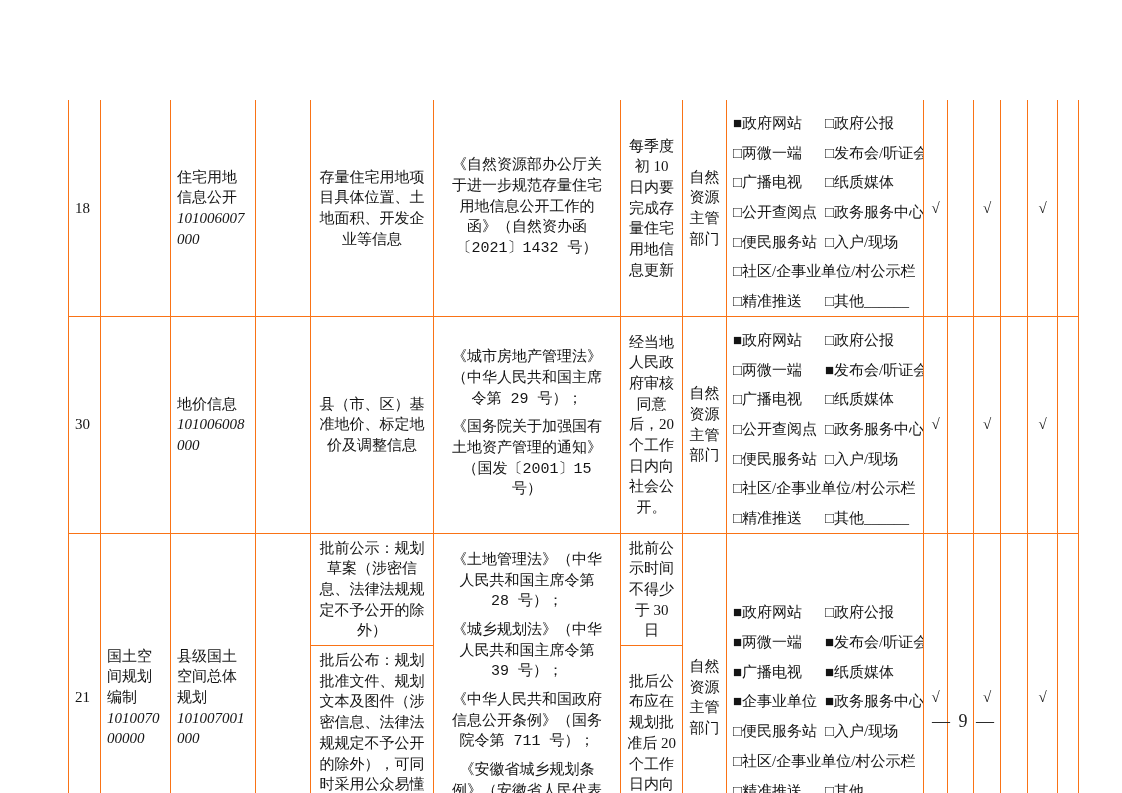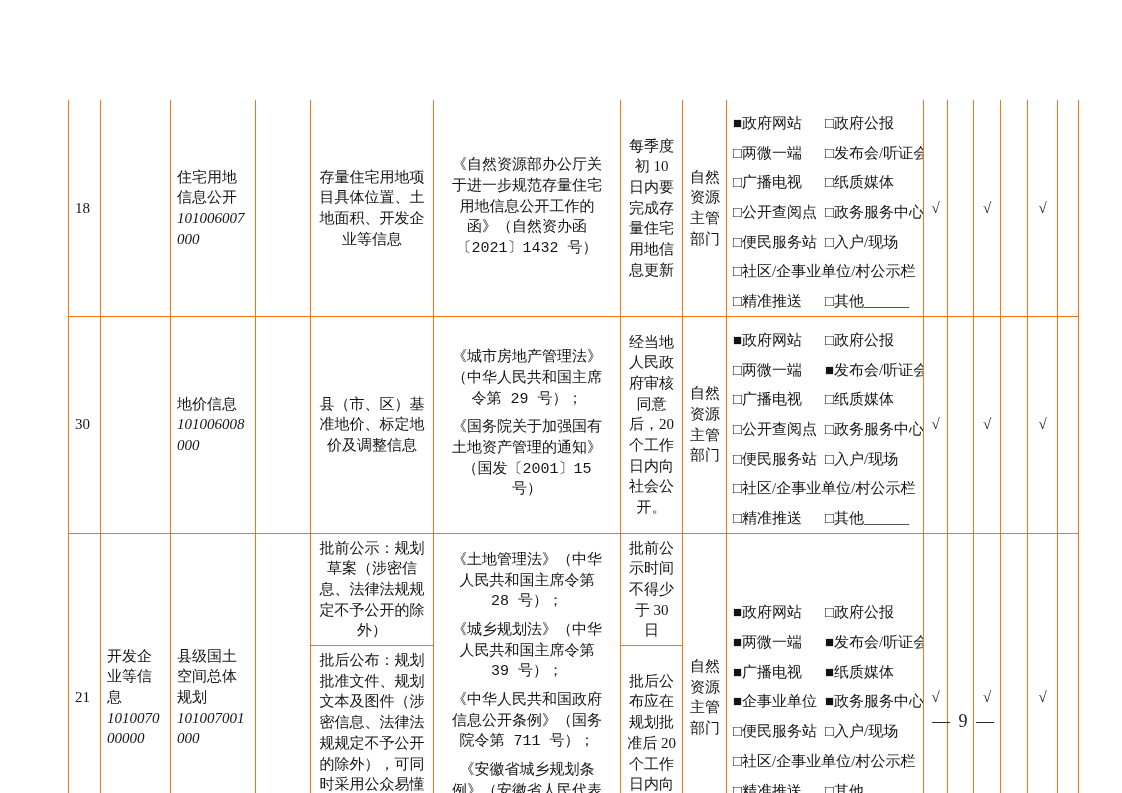--- a/index.html
+++ b/index.html
@@ -18,21 +18,21 @@
     font-size:15px; line-height:1.38;
     padding:4px 6px;
     overflow:hidden;
   }
   tr.row-first td { border-top:none; }
   .ta-c { text-align:left; }
   .ta-l { text-align:center; }
   .code { word-break:break-all;font-style:italic; }
   .legal-par { margin:8px;font-family:Liberation Mono, monospace; }
   .cell-timing { padding:4px 4px; }
-  .cell-dept { padding:4px 4px; text-align:right;margin-left:35px; }
+  .cell-dept { padding:4px 4px; text-align:center;margin-left:35px; }
   .cell-channels { padding:4px 6px 4px 8px; font-size:13.5px; line-height:1.22; }
   .ch-line { display:grid; grid-template-columns:92px auto; white-space:nowrap; }
   .ch-item { display:block;margin-top:9px; }
   .ch-item.span-all { grid-column:1 / -1; }
   .cell-check { text-align:center; font-size:14px; padding:2px; }
   .page-number {
     position:absolute; left:932px; top:711px;
     font-size:18px; letter-spacing:2px; color:#222;
   }
 </style>
@@ -158,21 +158,21 @@
     <td class="cell-check"></td>
     <td class="cell-check">√</td>
     <td class="cell-check"></td>
     <td class="cell-check">√</td>
     <td class="cell-check"></td>
   </tr>
 
   <tr style="height:94px">
     <td class="ta-c" rowspan="2">21</td>
     <td class="ta-c" rowspan="2">
-      <div>开发企业等信息</div>
+      <div>国土空间规划编制</div>
       <div class="code">101007000000</div>
     </td>
     <td class="ta-c" rowspan="2">
       <div>县级国土空间总体规划</div>
       <div class="code">101007001000</div>
     </td>
     <td class="ta-c" rowspan="2"></td>
     <td class="ta-l">批前公示：规划草案（涉密信息、法律法规规定不予公开的除外）</td>
     <td class="ta-l" rowspan="2">
       <p class="legal-par">《土地管理法》（中华人民共和国主席令第 28 号）；</p>

